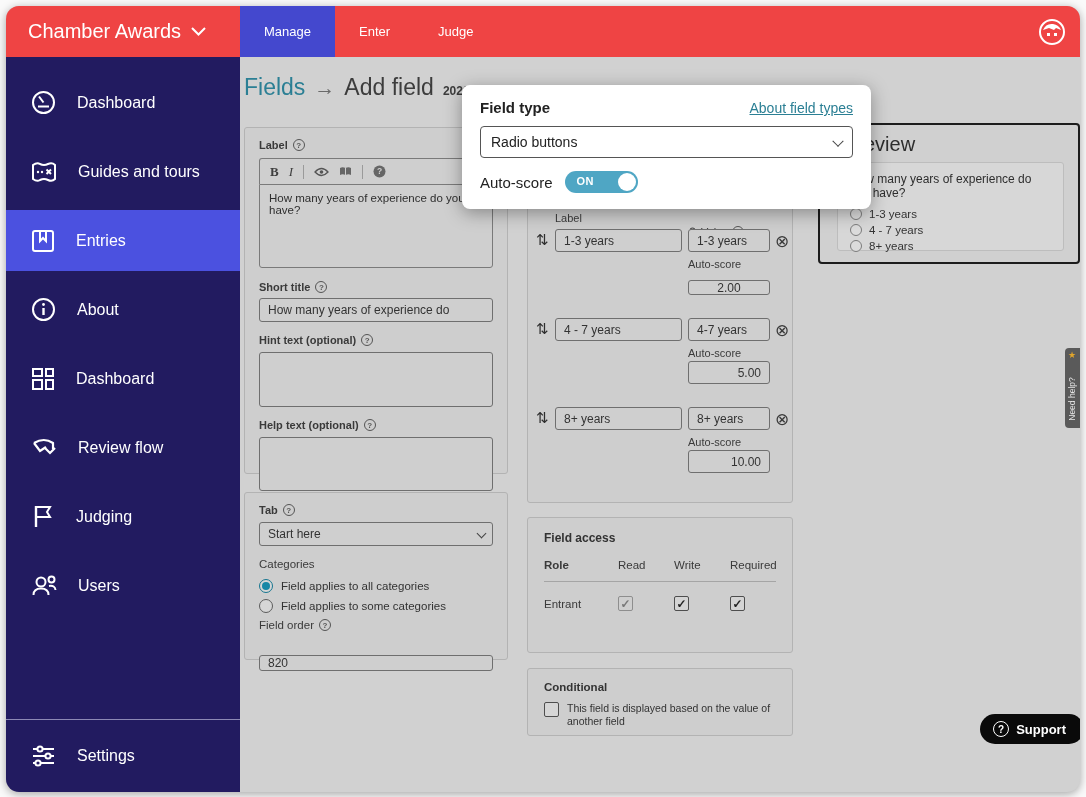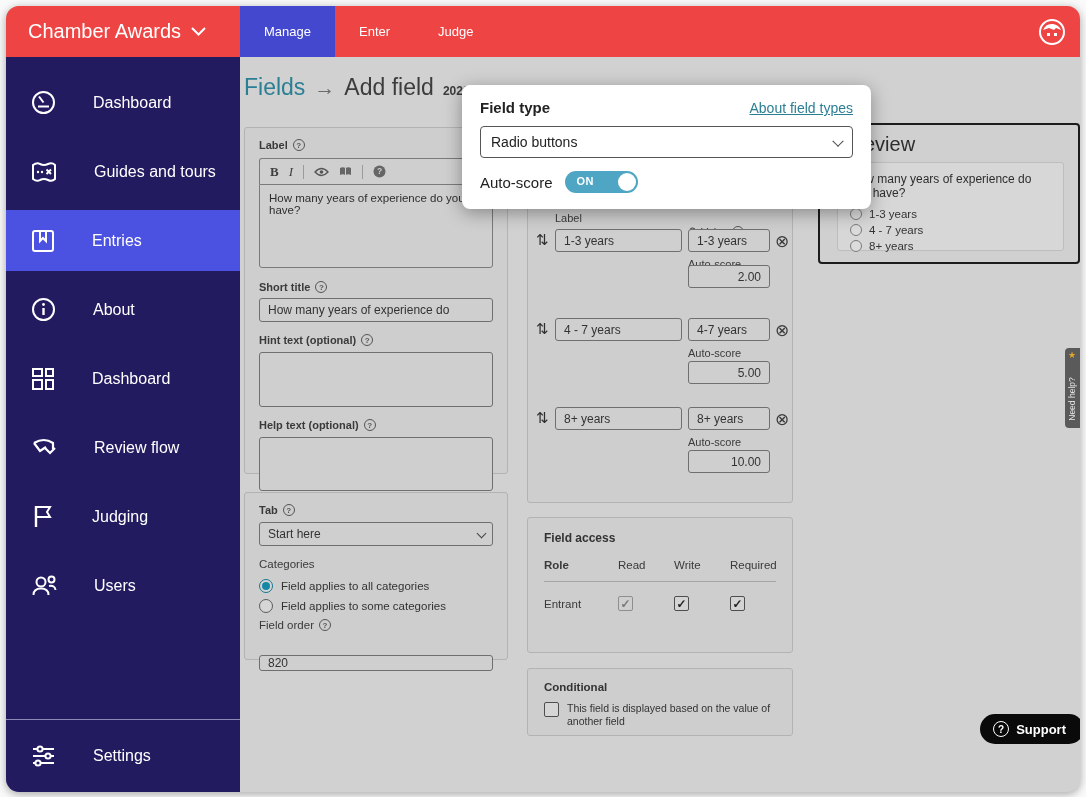--- a/index.html
+++ b/index.html
@@ -12,21 +12,21 @@
   
   .topbar { position:absolute; left:0; top:0; width:100%; height:51px; background:#ef4444; display:flex; align-items:center; }
   .brand { display:flex; align-items:center; gap:10px; color:#fff; font-size:20px; padding-left:22px; width:234px; }
   .navtabs { display:flex; height:100%; }
   .navtab { color:#fff; font-size:13px; display:flex; align-items:center; padding:0 24px; height:100%; cursor:pointer; }
   .navtab.active { background:#4448ce; }
   .avatar { position:absolute; right:12px; top:10px; width:32px; height:32px; }
 
   
   .sidebar { position:absolute; left:0; top:51px; width:234px; bottom:0; background:#221b60; color:#fff; }
-  .side-item { display:flex; align-items:center; gap:36px; height:61px; padding-left:24px; font-size:16px; cursor:pointer; }
+  .side-item { display:flex; align-items:center; gap:20px; height:61px; padding-left:24px; font-size:16px; cursor:pointer; }
   .side-item.active { background:#4b51e0; }
   .side-item svg { flex:0 0 auto; }
   .side-sep { border-top:1px solid #8d89b5; margin:0; position:absolute; bottom:72px; left:0; right:0; }
   .side-settings { position:absolute; bottom:6px; left:0; right:0; }
 
   
   .content-label { font-size:11px; font-weight:bold; color:#3a3a3a; display:flex; align-items:center; gap:5px; }
   .qmark { display:inline-flex; align-items:center; justify-content:center; width:12px; height:12px;
            border:1px solid #555; border-radius:50%; font-size:8px; font-weight:bold; color:#555; background:transparent; }
   .panel { position:absolute; background:#cecece; border:1px solid #b3b3b3; border-radius:3px; }
@@ -324,21 +324,21 @@
       </svg>
       <span>Value</span>
       <span class="qmark">?</span>
     </div>
 
     <span class="sort-icon" style="position:absolute; left:8px; top:35px;">⇅</span>
     <input class="gi" style="position: absolute; left: 27px; top: 33px; width: 127px; height: 23px;" value="1-3 years">
     <input class="gi" style="position: absolute; left: 160px; top: 33px; width: 82px; height: 23px;" value="1-3 years">
     <span class="remove-icon" style="position:absolute; left:247px; top:37px;">⊗</span>
     <span class="as-label" style="position:absolute; left:160px; top:62px;">Auto-score</span>
-    <input class="gi" style="position: absolute; left: 160px; top: 69px; width: 82px; height: 23px; text-align: right;" value="2.00">
+    <input class="gi" style="position: absolute; left: 160px; top: 84px; width: 82px; height: 15px; text-align: center;" value="2.00">
 
     <span class="sort-icon" style="position:absolute; left:8px; top:124px;">⇅</span>
     <input class="gi" style="position: absolute; left: 27px; top: 122px; width: 127px; height: 23px;" value="4 - 7 years">
     <input class="gi" style="position: absolute; left: 160px; top: 122px; width: 82px; height: 23px;" value="4-7 years">
     <span class="remove-icon" style="position:absolute; left:247px; top:126px;">⊗</span>
     <span class="as-label" style="position:absolute; left:160px; top:151px;">Auto-score</span>
     <input class="gi" style="position: absolute; left: 160px; top: 165px; width: 82px; height: 23px; text-align: right;" value="5.00">
 
     <span class="sort-icon" style="position:absolute; left:8px; top:213px;">⇅</span>
     <input class="gi" style="position: absolute; left: 27px; top: 211px; width: 127px; height: 23px;" value="8+ years">

